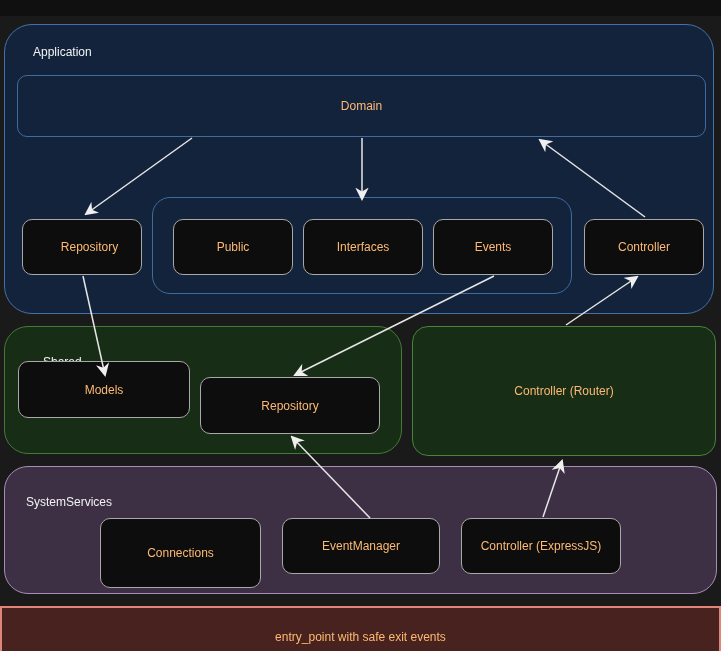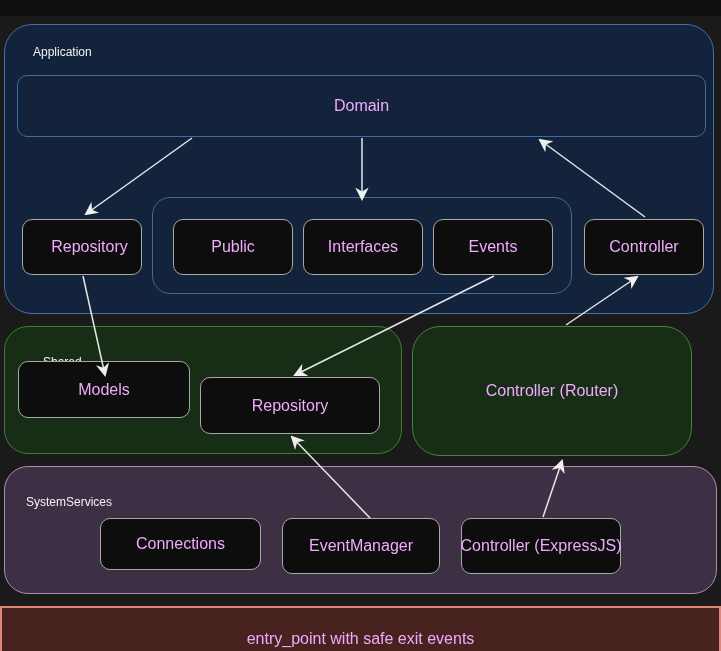--- a/index.html
+++ b/index.html
@@ -25,24 +25,24 @@
     border-color:var(--app-border,#4472a6);
     border-radius:28px;
   }
   .shared-container{
     left:4px;top:310px;width:398px;height:128px;
     background:var(--green-bg,#172d16);
     border-color:var(--green-border,#417b35);
     border-radius:24px;
   }
   .router-node{
-    left:412px;top:310px;width:280px;height:130px;
+    left:412px;top:310px;width:304px;height:130px;
     background:var(--green-bg,#172d16);
     border-color:var(--green-border2,#478338);
-    border-radius:28px;
+    border-radius:16px;
     display:flex;align-items:center;justify-content:center;
   }
   .system-container{
     left:4px;top:450px;width:713px;height:128px;
     background:var(--purple-bg,#3e3044);
     border-color:var(--purple-border,#a98bb5);
     border-radius:24px;
   }
   .entry-strip{
     left:0;top:590px;width:721px;height:65px;
@@ -52,38 +52,38 @@
   }
   .entry-strip .node-label{margin-top:22px;}
   .node{
     position:absolute;box-sizing:border-box;
     display:flex;align-items:center;justify-content:center;
     border:1px solid var(--node-border,#a8a8a8);
     background:var(--node-bg,#0d0d0d);
     border-radius:10px;
   }
   .node-label{
-    font-size:16px;
-    color:#f0abfc;
+    font-size:12px;
+    color:#fdba74;
     white-space:nowrap;
   }
   .blue-outline{
     background:transparent;
     border:1px solid var(--inner-blue,#3f6b9e);
   }
   .domain-node{left:17px;top:59px;width:689px;height:62px;border-radius:10px;}
   .inner-group{left:152px;top:181px;width:420px;height:97px;border-radius:18px;}
   .repository-node{left:22px;top:203px;width:120px;height:56px;padding-left:15px;}
   .public-node{left:173px;top:203px;width:120px;height:56px;}
   .interfaces-node{left:303px;top:203px;width:120px;height:56px;}
   .events-node{left:433px;top:203px;width:120px;height:56px;}
   .controller-node{left:584px;top:203px;width:120px;height:56px;}
   .models-node{left:18px;top:345px;width:172px;height:57px;}
   .resources-node{left:200px;top:361px;width:180px;height:57px;}
-  .connections-node{left:100px;top:502px;width:161px;height:52px;}
+  .connections-node{left:100px;top:502px;width:161px;height:70px;}
   .eventmanager-node{left:282px;top:502px;width:158px;height:56px;}
   .expressjs-node{left:461px;top:502px;width:160px;height:56px;}
   .edges-layer{
     position:absolute;left:0;top:0;width:721px;height:651px;
     pointer-events:none;
   }
   .edge{
     stroke:var(--arrow,#e6e6e6);
     stroke-width:1.5;
   }

